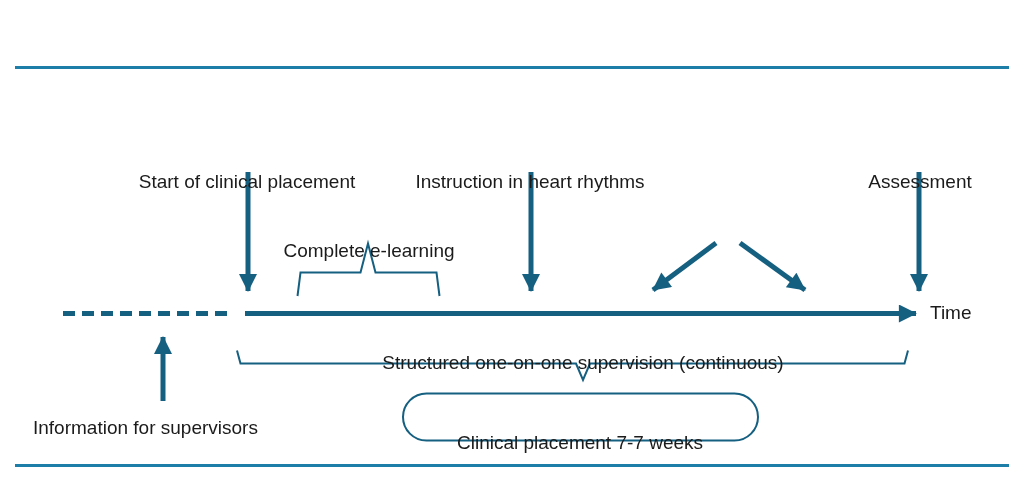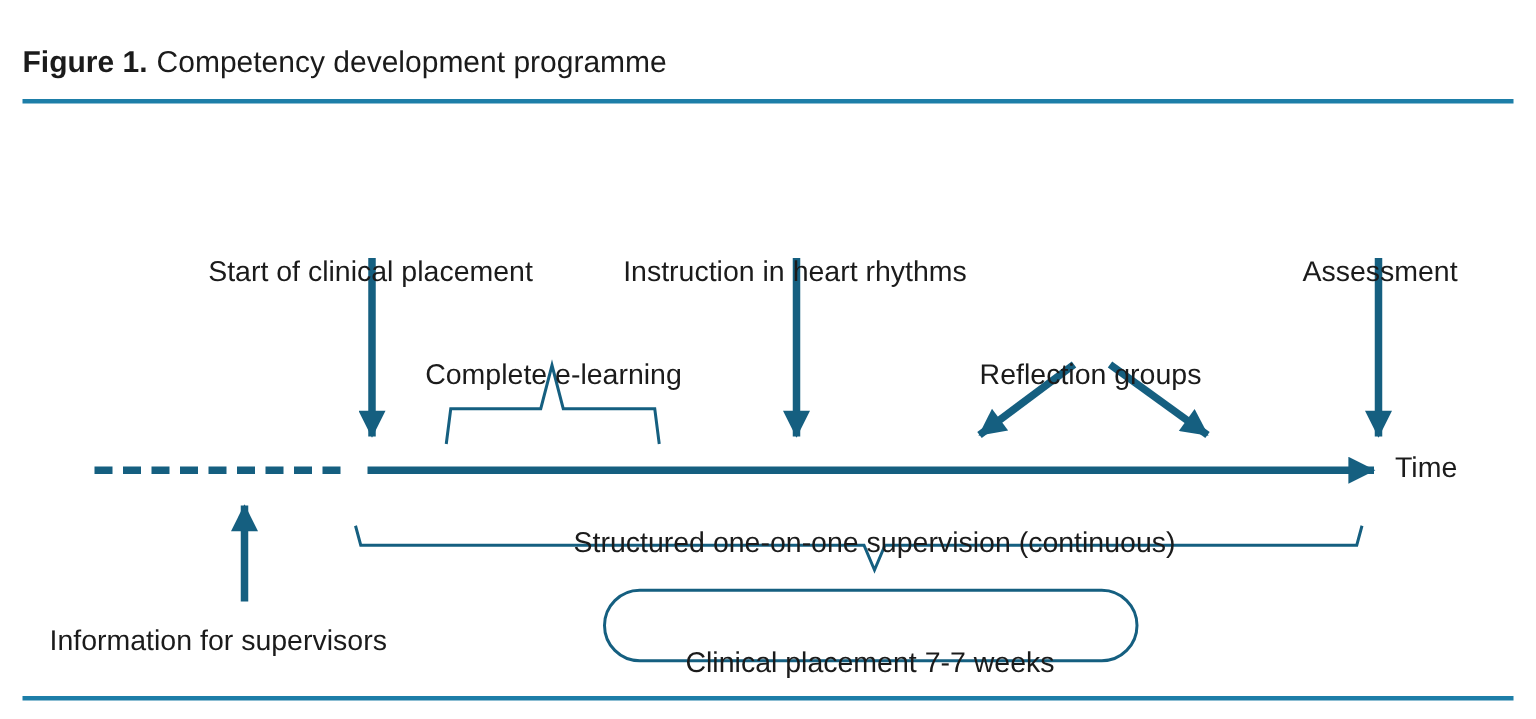--- a/index.html
+++ b/index.html
@@ -39,23 +39,20 @@
     color: #1b1b1b;
   }
   .lbl.centered { transform: translateX(-50%); margin-top: 26px; }
   svg.diagram { position: absolute; left: 0; top: 0; }
 </style>
 </head>
 <body>
 
 <div class="page">
 
-  <div class="caption">
-    <span class="fig-label">Figure 1.</span><span>Competency development programme</span>
-  </div>
 
   <div class="rule top"></div>
 
   <svg class="diagram" width="1024" height="479" viewBox="0 0 1024 479">
     <defs>
       <marker id="ah" viewBox="0 0 10 10" refX="9.5" refY="5" markerWidth="4.4" markerHeight="3.6" orient="auto">
         <path d="M0,0 L10,5 L0,10 Z" fill="#155f80"></path>
       </marker>
     </defs>
 
@@ -76,21 +73,20 @@
     <path d="M 237 350.5 L 240.5 363.5 L 576 363.5 L 583 380 L 590 363.5 L 904.5 363.5 L 908 350.5" fill="none" stroke="#155f80" stroke-width="2"></path>
 
     <rect x="403" y="393.5" width="355" height="47" rx="23.5" ry="23.5" fill="#ffffff" stroke="#155f80" stroke-width="2"></rect>
   </svg>
 
   <div class="lbl centered" style="left:247px; top:145px;">Start of clinical placement</div>
   <div class="lbl centered" style="left:530px; top:145px;">Instruction in heart rhythms</div>
   <div class="lbl centered" style="left:920px; top:145px;">Assessment</div>
 
   <div class="lbl centered" style="left:369px; top:214px;">Complete e-learning</div>
-  <div class="lbl centered" style="left:727px; top:214px;">Reflection groups</div>
 
   <div class="lbl" style="left:930px; top:302px;">Time</div>
 
   <div class="lbl centered" style="left:583px; top:326px;">Structured one-on-one supervision (continuous)</div>
 
   <div class="lbl centered" style="left:580px; top:406px;">Clinical placement 7-7 weeks</div>
 
   <div class="lbl" style="left:33px; top:417px;">Information for supervisors</div>
 
   <div class="rule bottom"></div>

